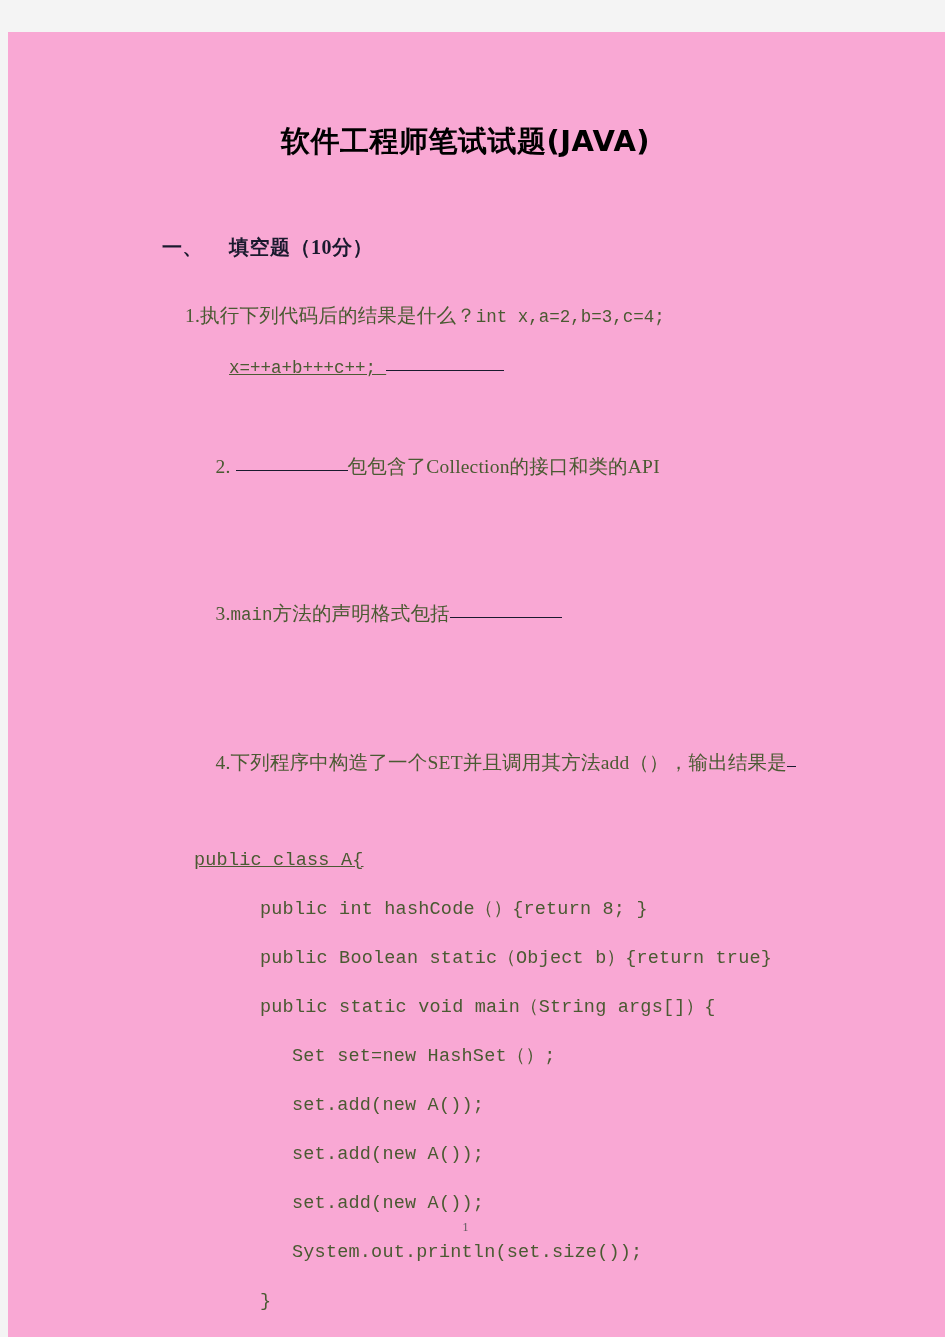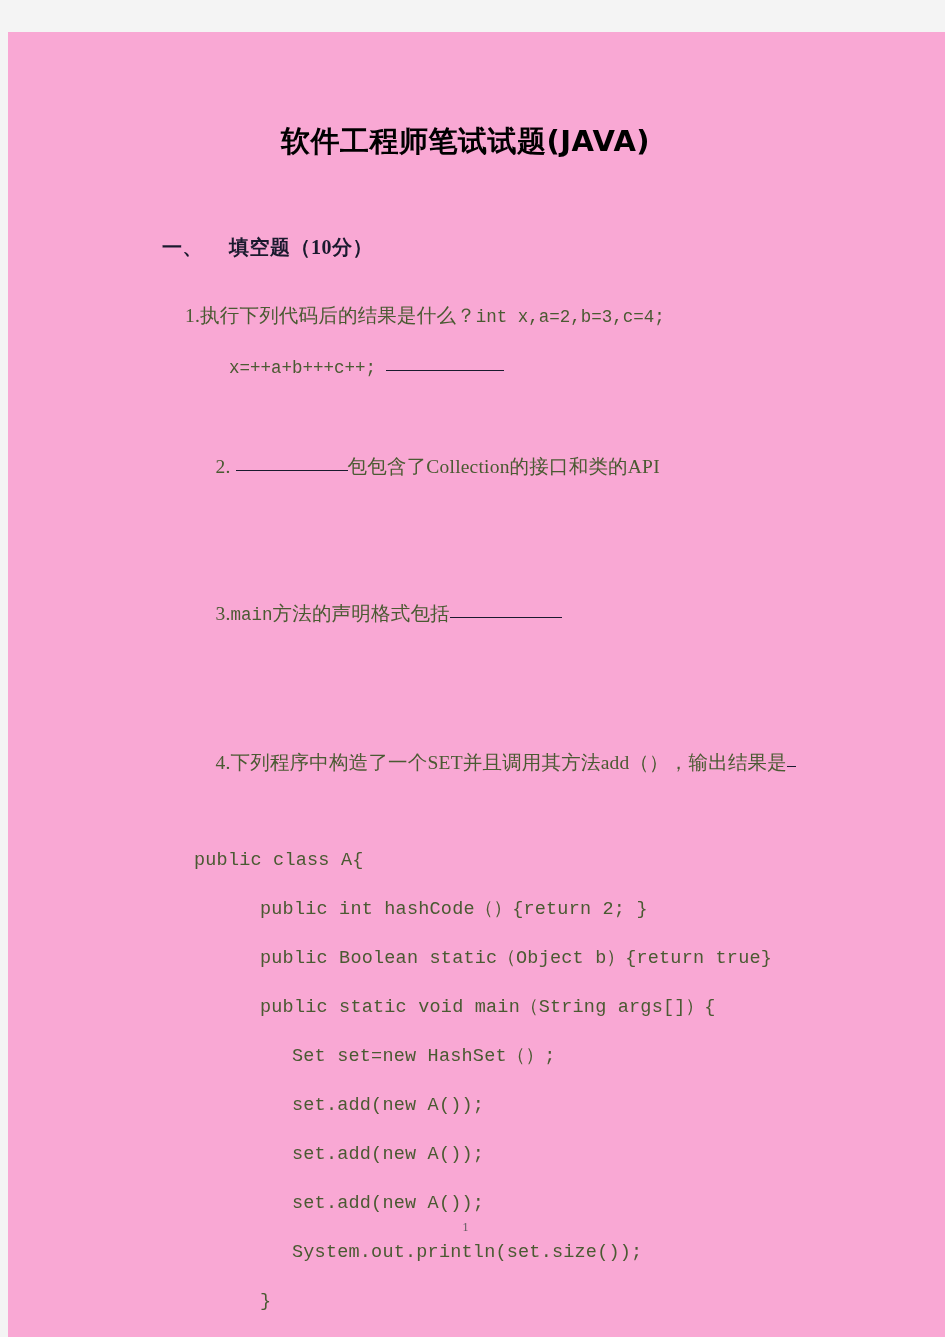--- a/index.html
+++ b/index.html
@@ -78,21 +78,21 @@
   .blank.w-mid  { width: 112px; }
   .blank.w-tiny { width: 9px; }
   .code {
     font-family: "Liberation Mono", "DejaVu Sans Mono", monospace;
     font-size: 18.5px;
     line-height: 49px;
     color: #4a5a32;
     white-space: pre;
     letter-spacing: 0.2px;
   }
-  .ind1 { padding-left: 44px; }
+  .ind1 { padding-left: 44px; text-decoration: underline; }
   .ind2 { padding-left: 110px; }
   .ind3 { padding-left: 142px; }
   .page-num {
     position: absolute;
     left: 0;
     right: 22px;
     top: 1188px;
     text-align: center;
     font-size: 12px;
     color: #5a5a5a;
@@ -122,21 +122,21 @@
     </div>
 
     <div class="line">
       <span class="q-num">3.</span><span class="mono">main</span><span>方法的声明格式包括</span><span class="blank w-mid"></span>
     </div>
 
     <div class="line">
       <span class="q-num">4.</span><span>下列程序中构造了一个SET并且调用其方法add（），输出结果是</span><span class="blank w-tiny"></span>
     </div>
     <div class="code ind1">public class A{</div>
-    <div class="code ind2">public int hashCode（）{return 2; }</div>
+    <div class="code ind2">public int hashCode（）{return 8; }</div>
     <div class="code ind2">public Boolean static（Object b）{return true}</div>
     <div class="code ind2">public static void main（String args[]）{</div>
     <div class="code ind3">Set set=new HashSet（）;</div>
     <div class="code ind3">set.add(new A());</div>
     <div class="code ind3">set.add(new A());</div>
     <div class="code ind3">set.add(new A());</div>
     <div class="code ind3">System.out.println(set.size());</div>
     <div class="code ind2">}</div>
     <div class="code ind1">}</div>
 

